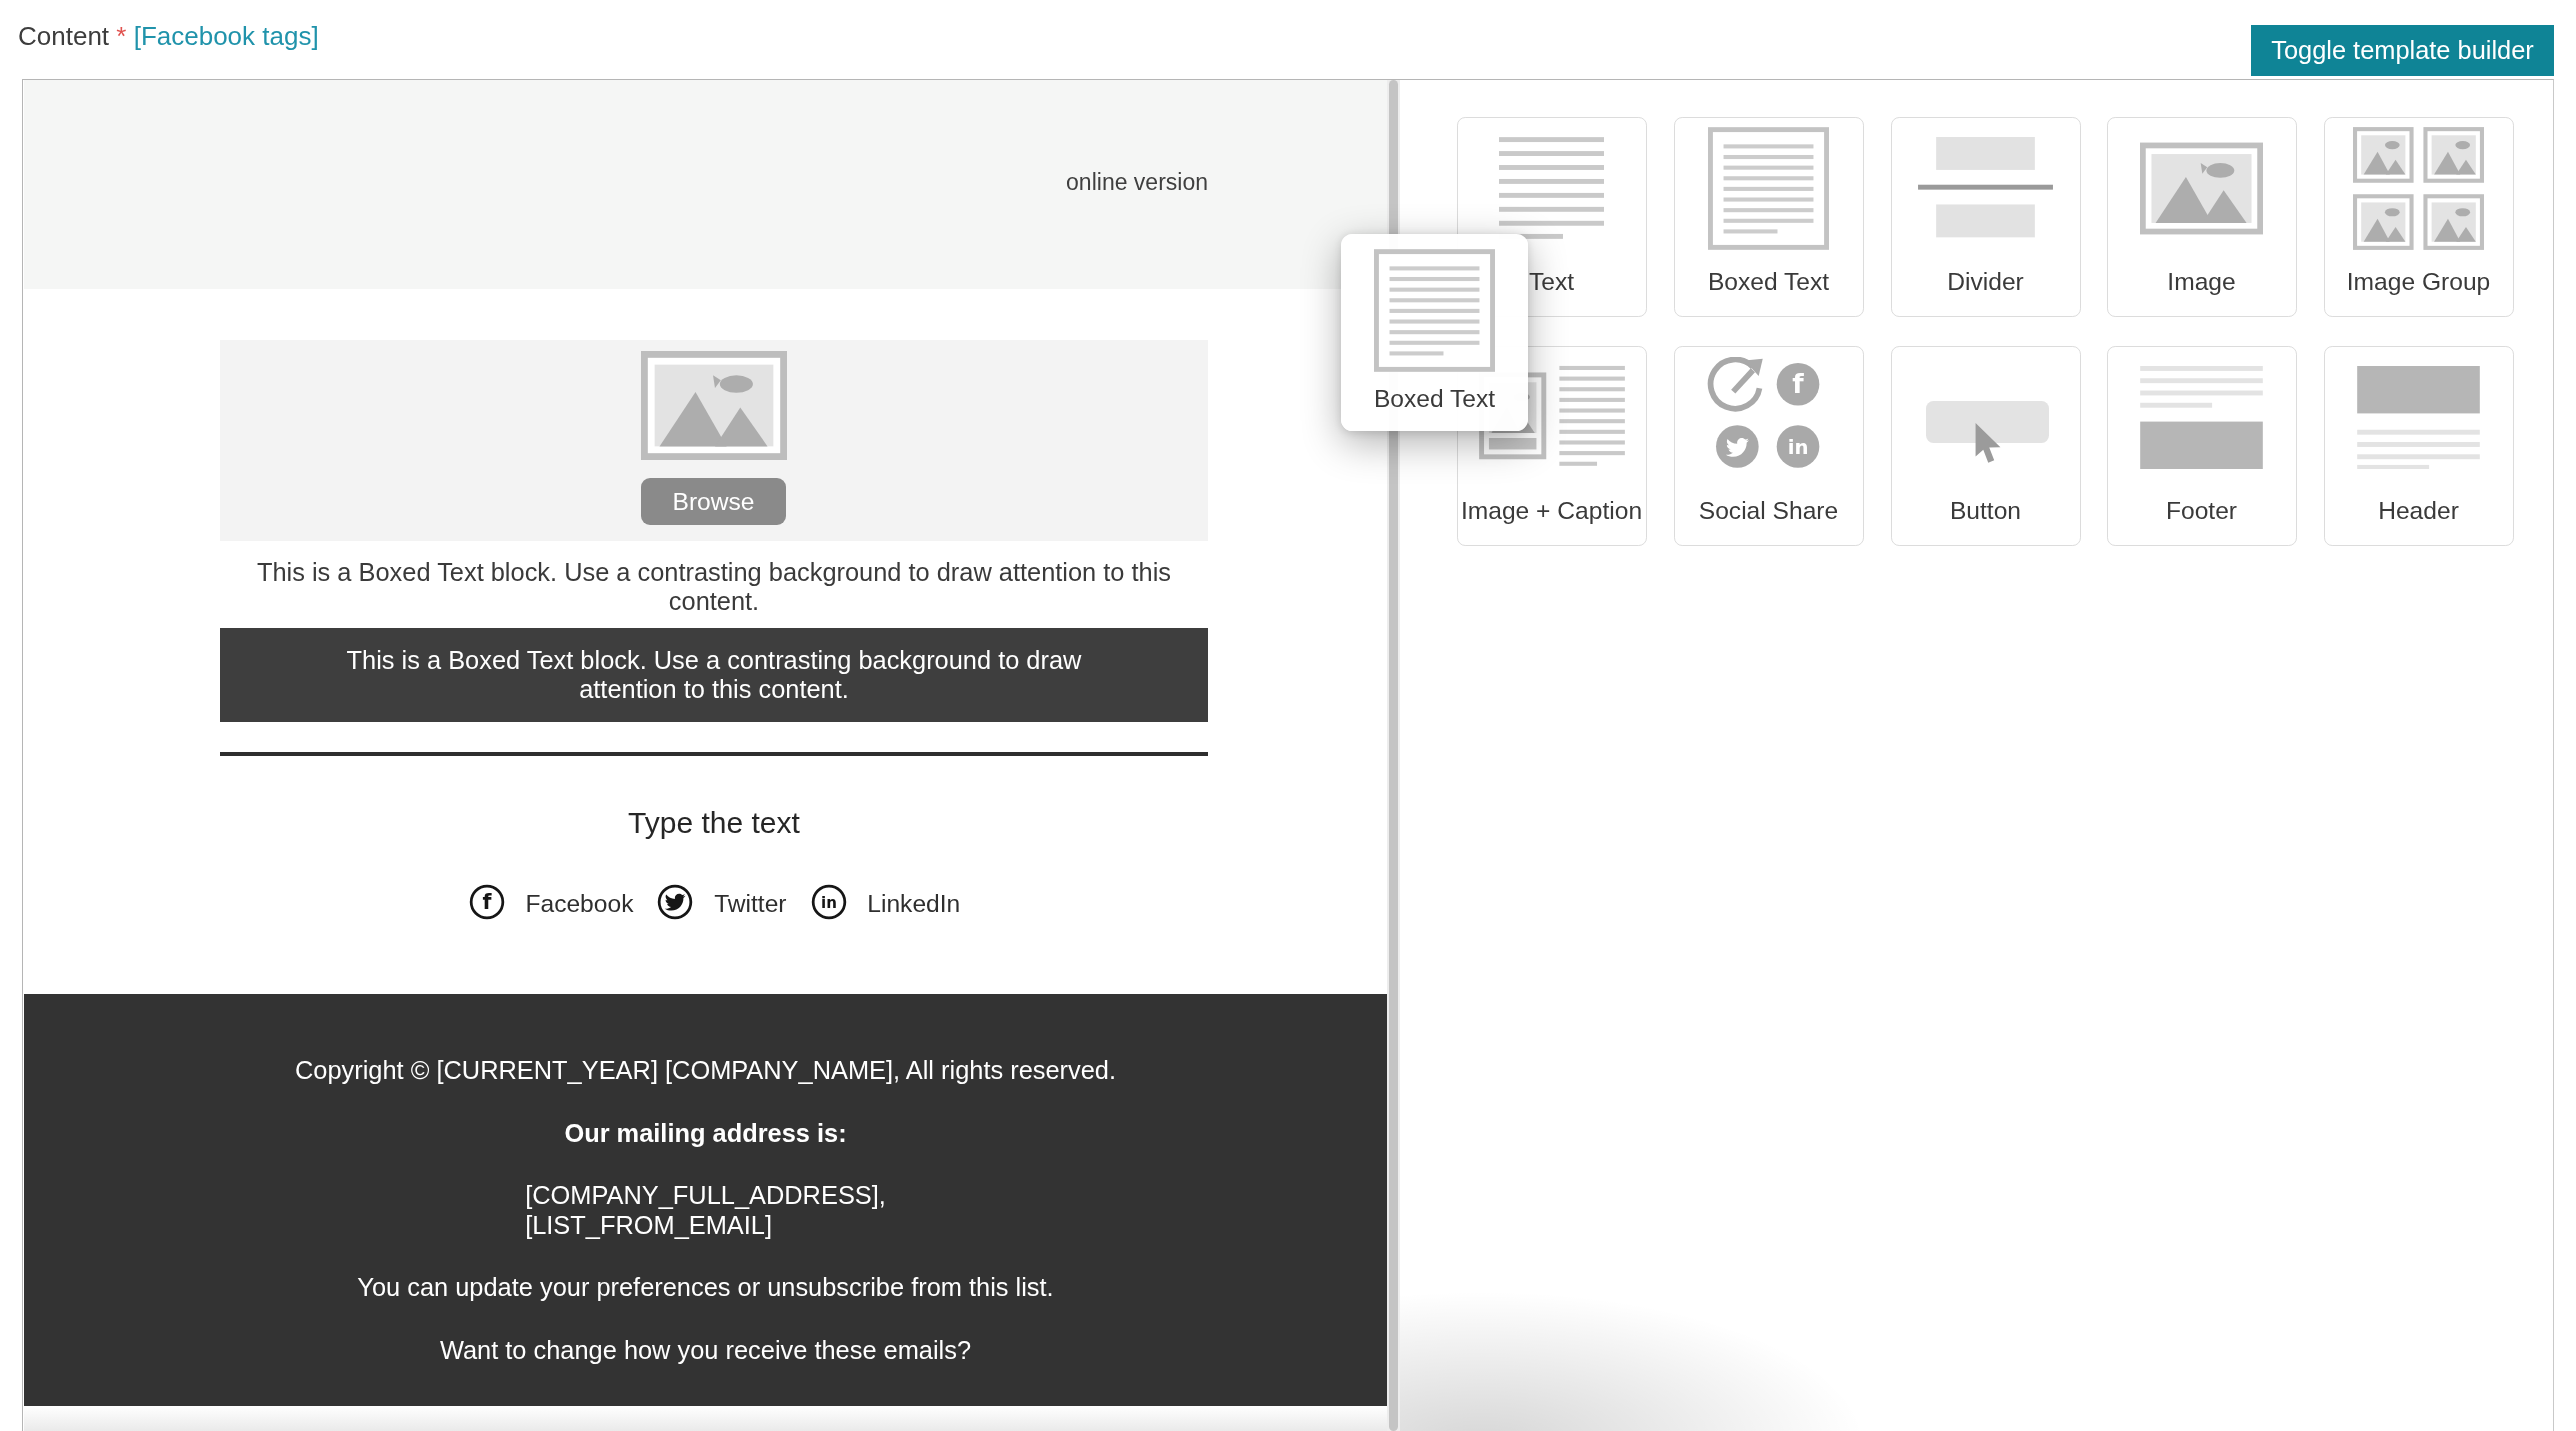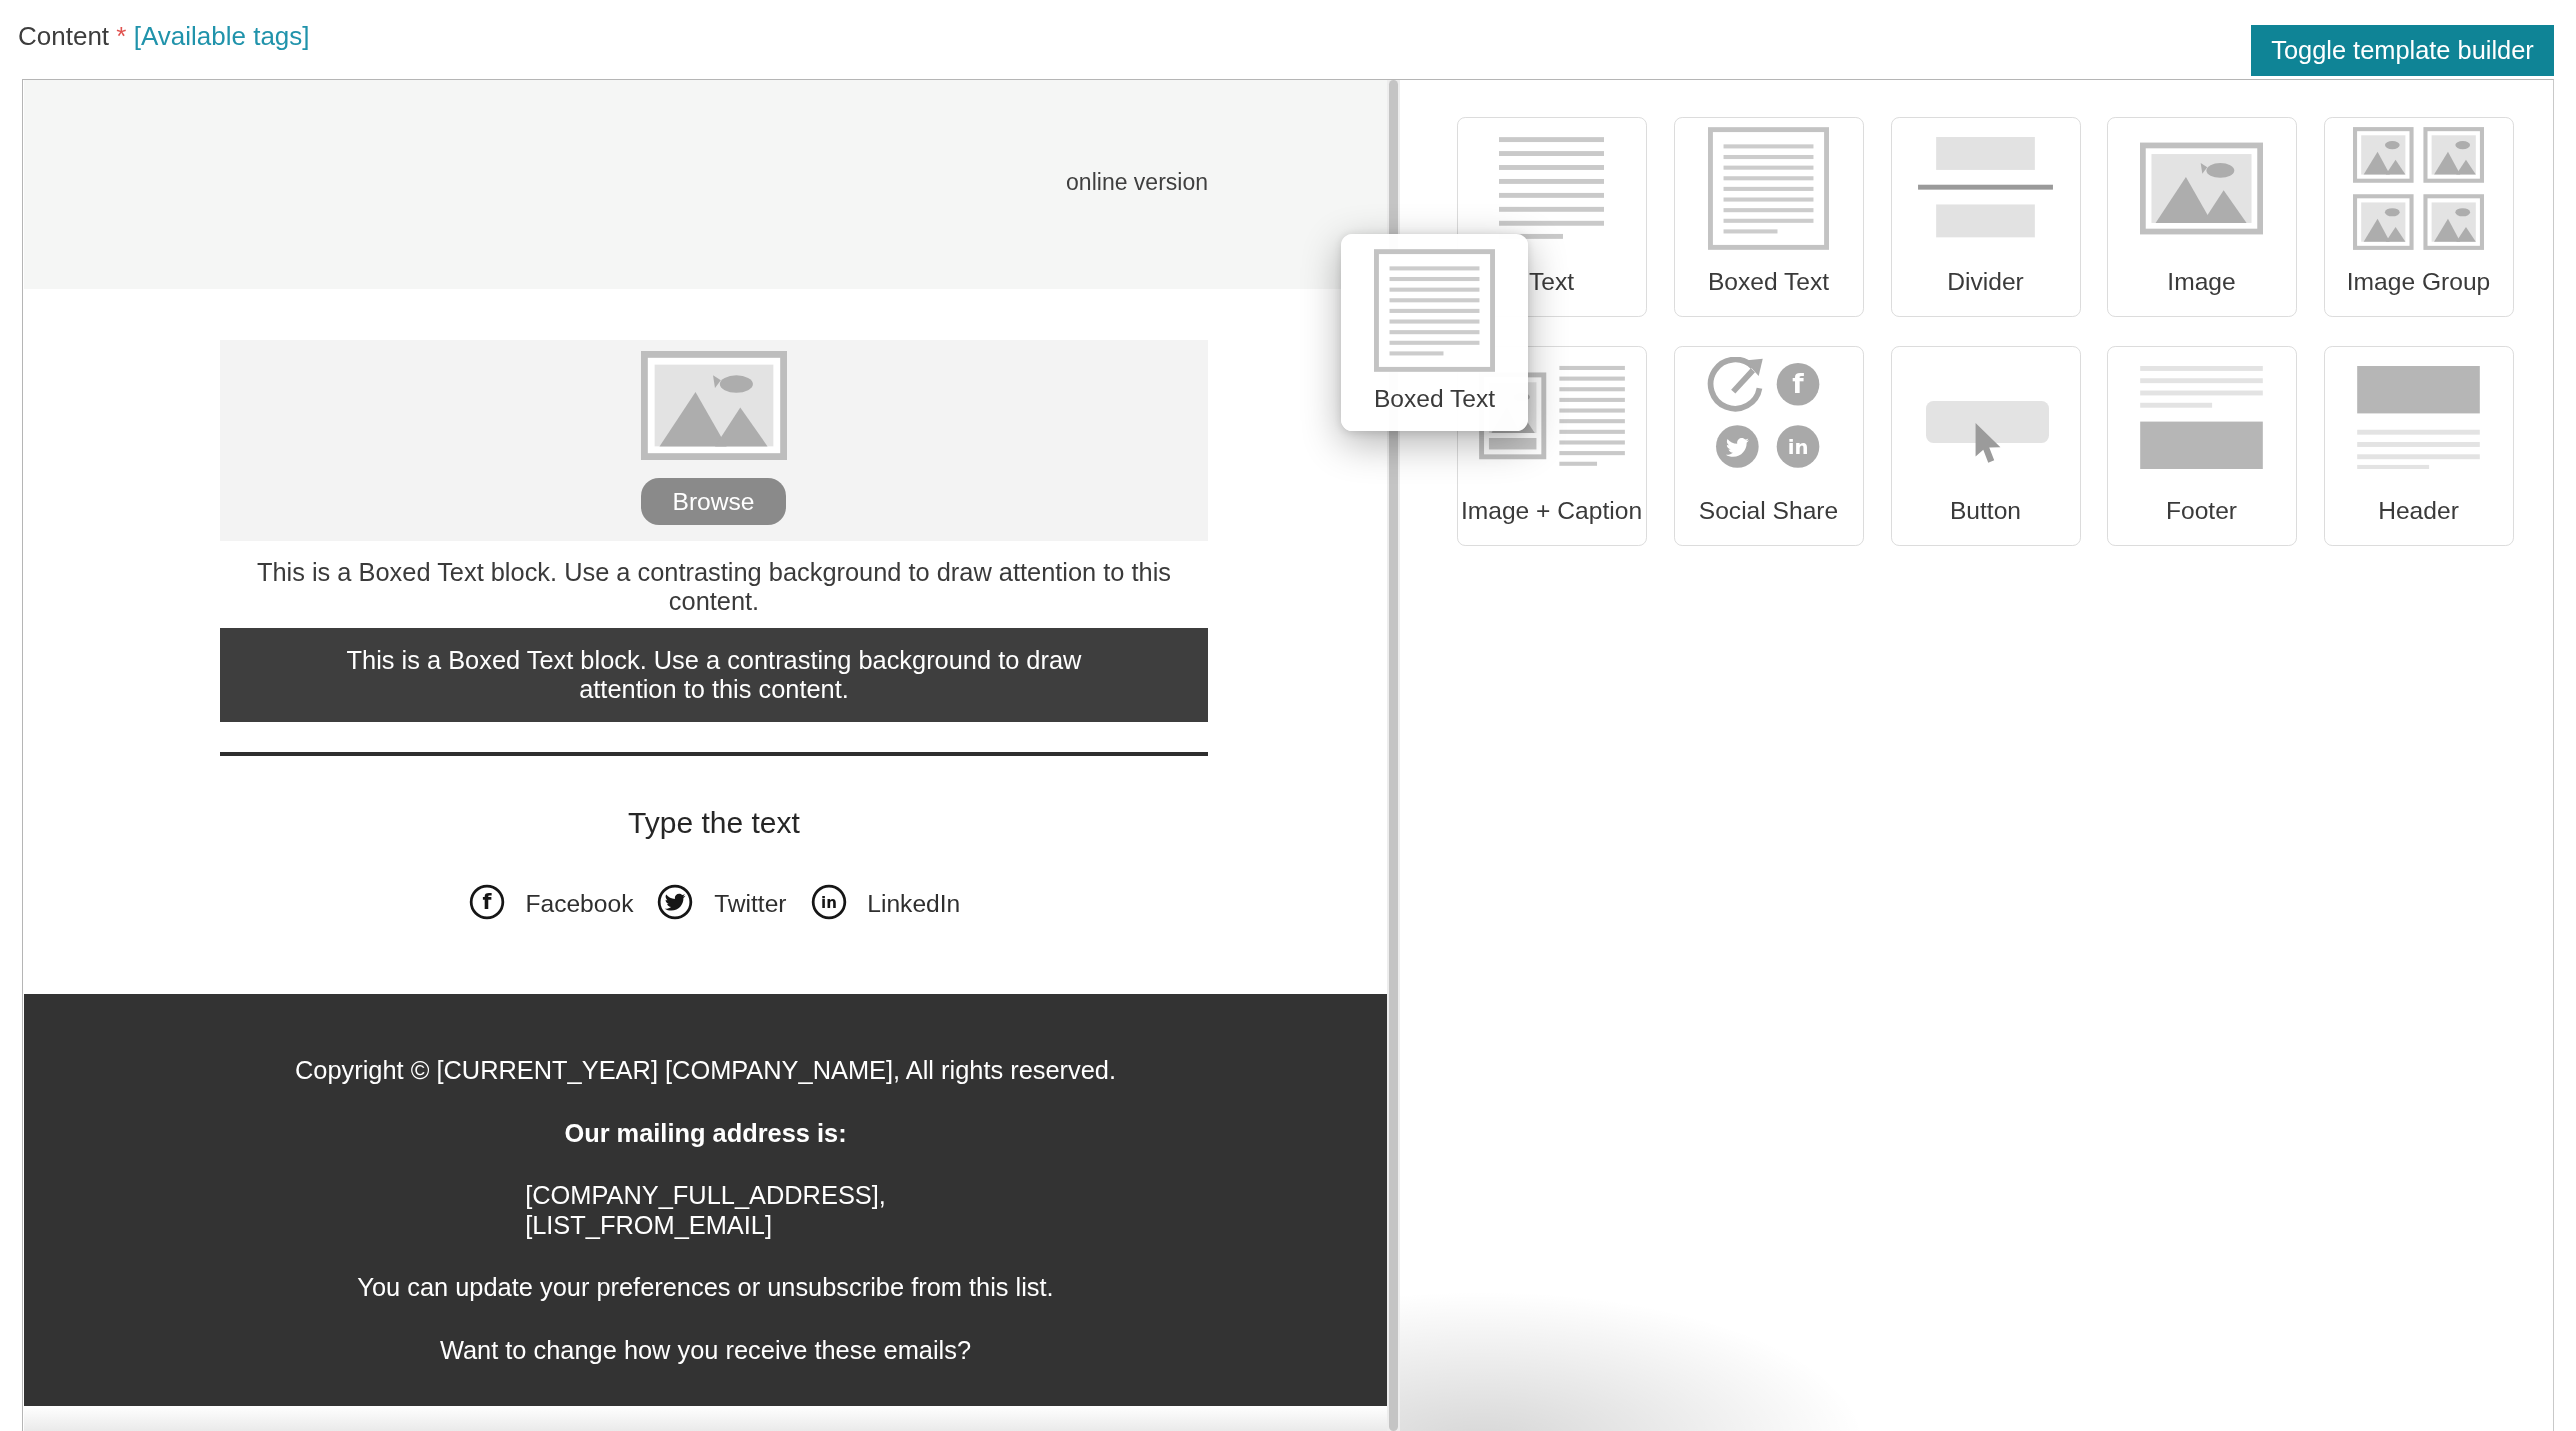--- a/index.html
+++ b/index.html
@@ -21,21 +21,21 @@
                       border-right:1.6px solid #c9c9c9; pointer-events:none; z-index:6; }
 
   
   .email-panel { position:absolute; left:24px; top:80px; width:1522px; height:1351px; background:#ffffff; }
   .preheader { position:absolute; left:0; top:0; width:1363px; height:209px; background:#f5f6f5; }
   .online-version { position:absolute; left:196px; top:89px; width:988px; text-align:right;
                     font-size:23px; color:#3f3f3f; }
   .image-block { position:absolute; left:196px; top:260px; width:988px; height:201px; background:#f3f3f3; }
   .img-ph { position:absolute; left:421px; top:10.7px; }
   .browse-btn { position:absolute; left:421px; top:138px; width:145px; height:47px; background:#8a8a8a;
-                color:#fff; font-size:24.6px; border:none; border-radius:18px;
+                color:#fff; font-size:24.6px; border:none; border-radius:9px;
                 display:flex; align-items:center; justify-content:center; cursor:pointer; }
   .boxed-paragraph { position:absolute; left:196px; top:478px; width:988px; text-align:center;
                      font-size:25.4px; line-height:29px; color:#3a3a3a; }
   .boxed-dark { position:absolute; left:196px; top:548px; width:988px; height:94px; background:#3e3e3e;
                 display:flex; align-items:center; justify-content:center; }
   .boxed-dark-inner { width:804px; text-align:center; font-size:25.4px; line-height:29px; color:#ffffff; }
   .divider-line { position:absolute; left:196px; top:672px; width:988px; height:4.1px; background:#2e2e2e; }
   .type-text { position:absolute; left:196px; top:726px; width:988px; text-align:center;
                font-size:30px; color:#262626; }
   .social-row { position:absolute; left:196px; top:803px; width:988px; display:flex;
@@ -84,21 +84,21 @@
                background:#e3e3e3; border-radius:7.4px; }
   .cursor-arrow { position:absolute; left:82px; top:76px; }
 </style>
 </head>
 <body>
 
 <div class="topbar">
   <div class="field-title">
     <span>Content</span>
     <span class="req">*</span>
-    <span class="tags-link">[Available tags]</span>
+    <span class="tags-link">[Facebook tags]</span>
   </div>
   <button class="toggle-btn">Toggle template builder</button>
 </div>
 
 <div class="email-panel">
   <div class="preheader">
     <div class="online-version">online version</div>
   </div>
 
   <div class="image-block">

